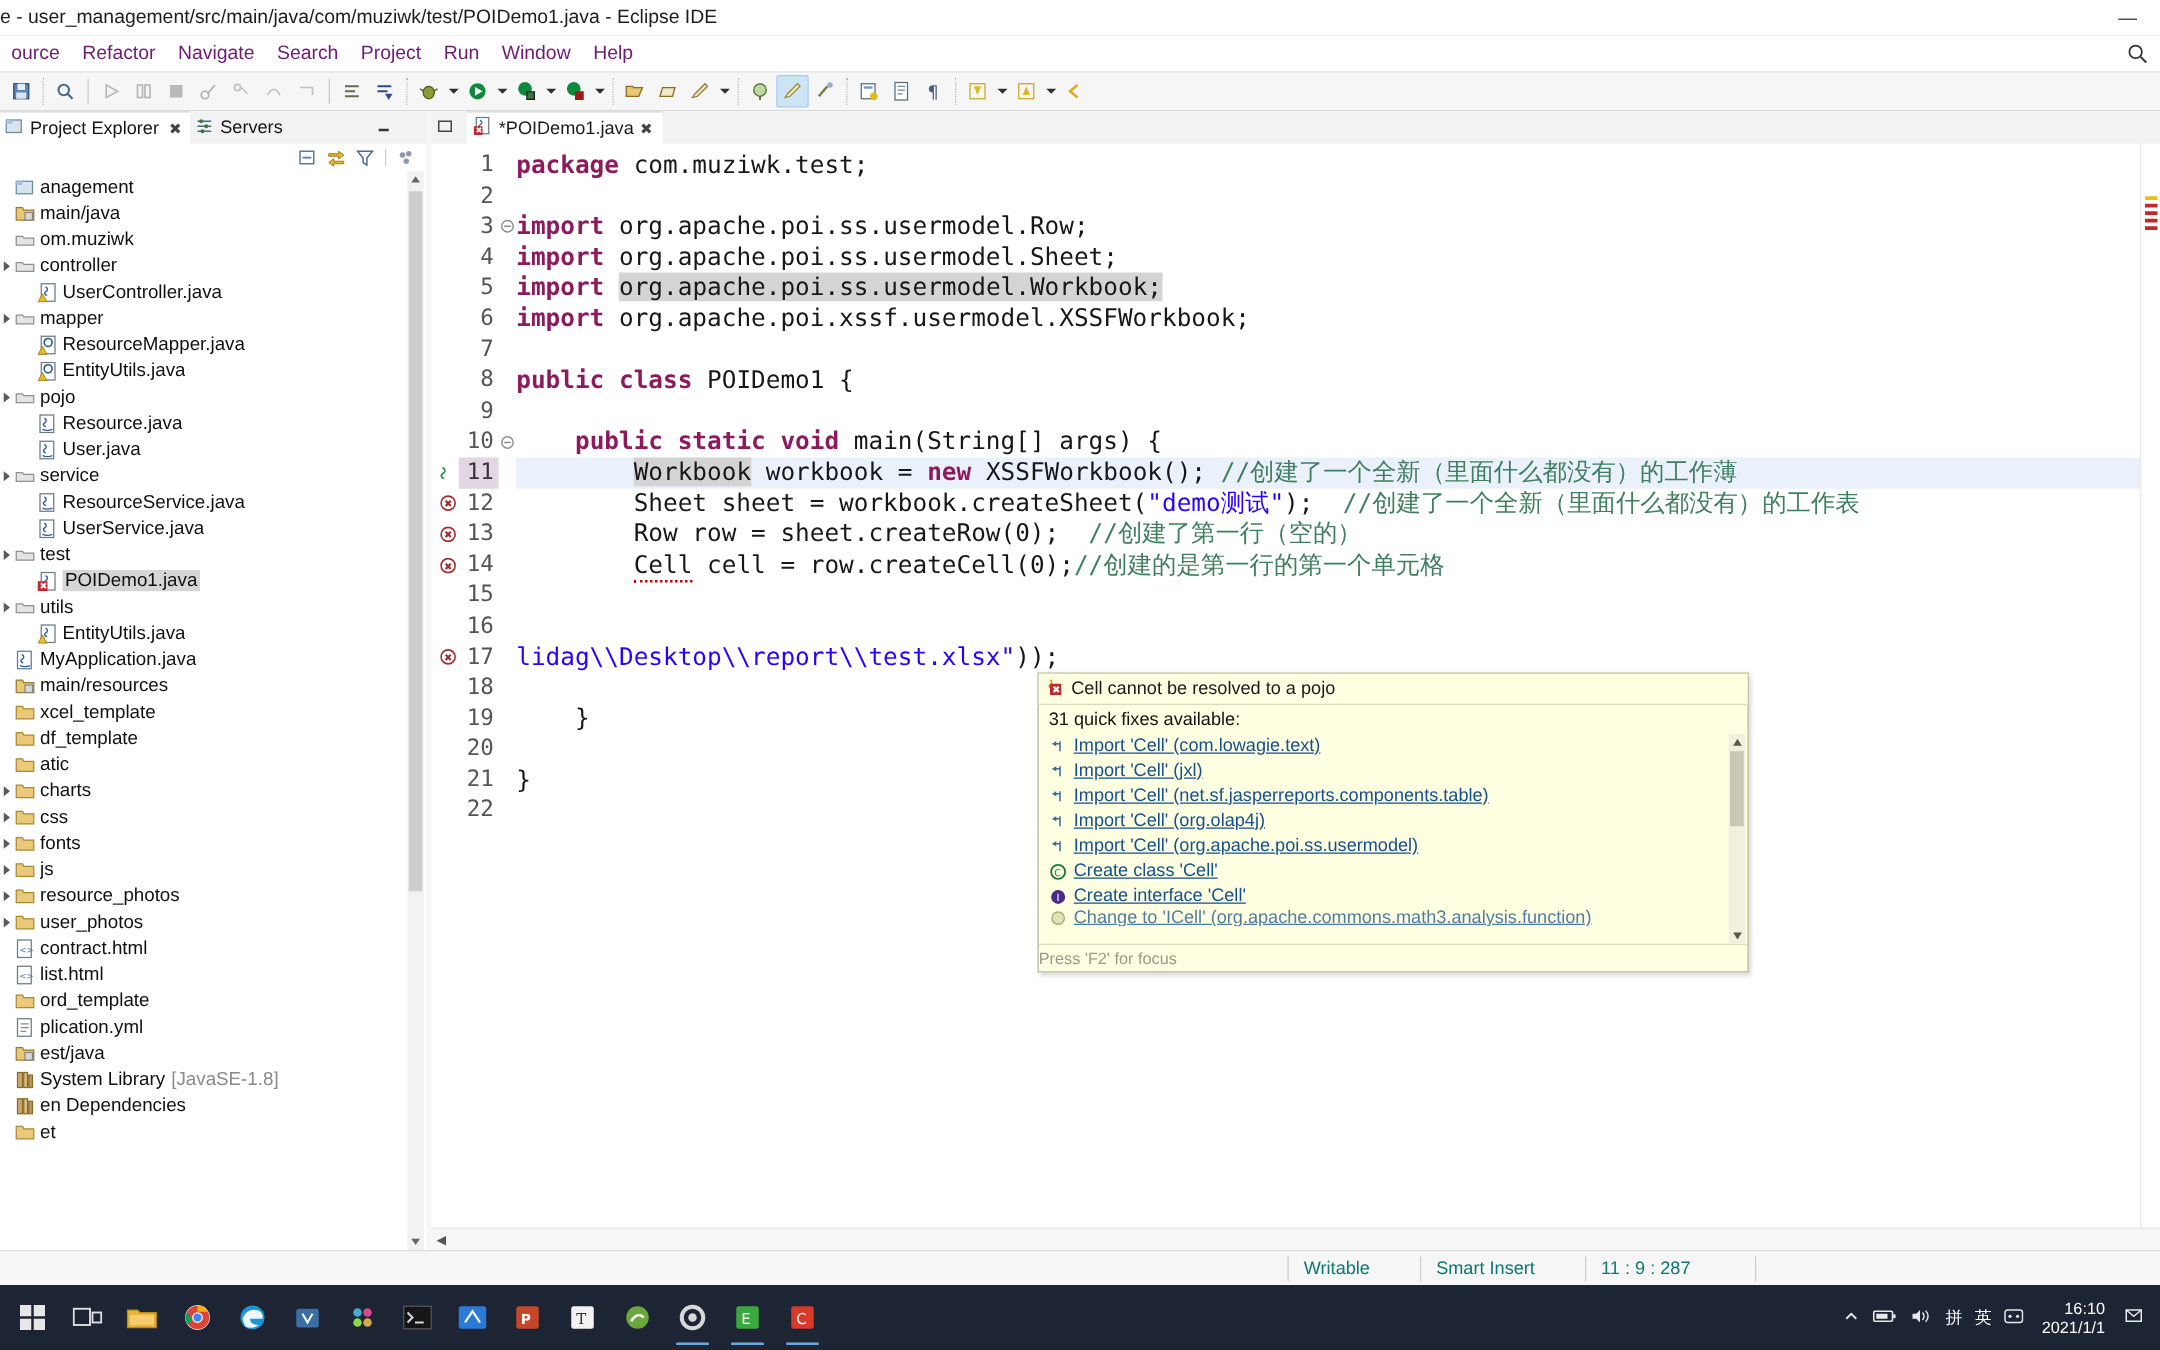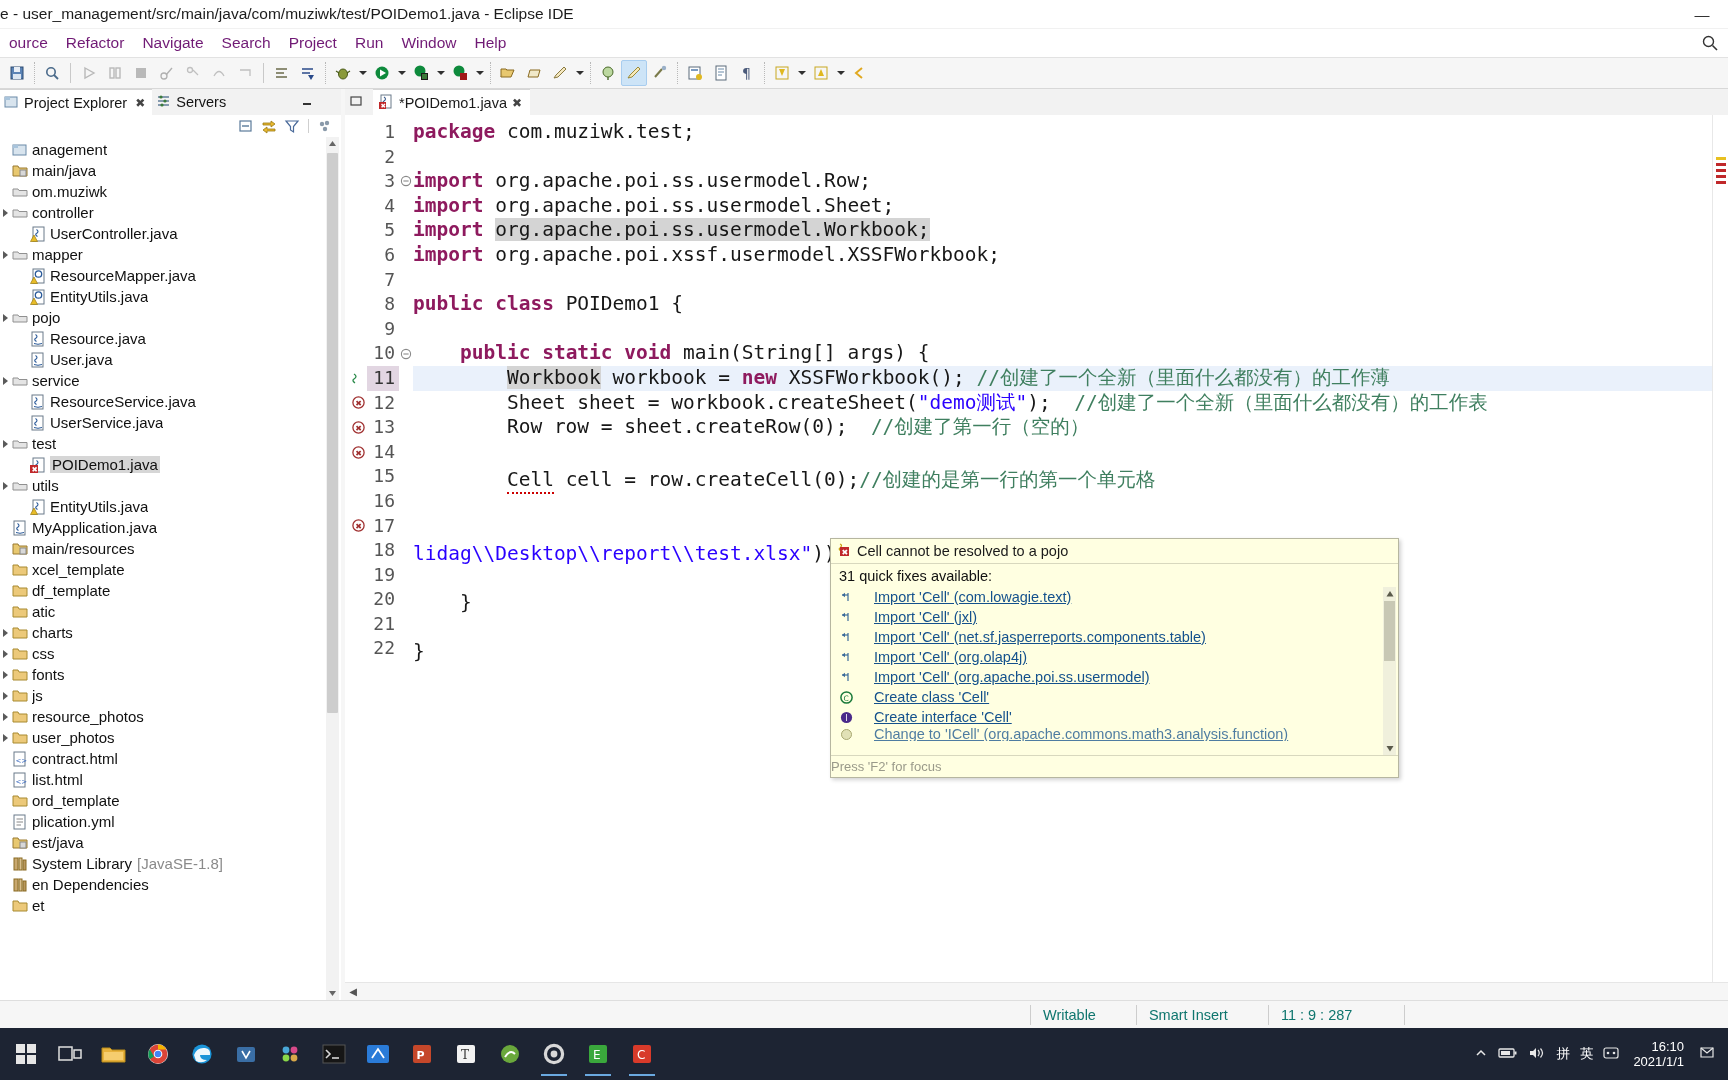--- a/index.html
+++ b/index.html
@@ -103,21 +103,21 @@
 
   
   .qfix {
     position:absolute; left:485px; top:449px; width:569px; height:240px;
     background:#ffffe1; border:1px solid #b6b6a0; box-shadow:2px 2px 4px rgba(0,0,0,.18);
     display:flex; flex-direction:column; z-index:40; font-size:14.5px;
   }
   .qfix-head { height:25px; display:flex; align-items:center; gap:5px; padding:0 6px; border-bottom:1px solid #d8d8be; background:#ffffe1; }
   .qfix-count { padding:4px 8px 3px 8px; font-size:14.5px; color:#111; }
   .qfix-list { flex:1 1 auto; position:relative; overflow:hidden; padding-left:8px; }
-  .qfrow { height:20px; display:flex; align-items:center; gap:21px; white-space:nowrap; }
+  .qfrow { height:20px; display:flex; align-items:center; gap:6px; white-space:nowrap; }
   .qfrow .qi { width:14px; height:14px; flex:0 0 14px; display:flex; align-items:center; justify-content:center; }
   .qfrow .qt { color:#14518c; text-decoration:underline; font-size:14.5px; }
   .qfrow.clipped { height:14px; overflow:hidden; opacity:.75; }
   .qfix-foot { height:22px; display:flex; align-items:center; justify-content:flex-start; padding-right:8px; border-top:1px solid #d8d8be; }
   .qfix-foot span { font-size:13px; color:#9a9a8a; }
   .qfix-scroll { position:absolute; right:2px; top:0; width:13px; height:100%; background:#f0f0dc; }
   .qfix-scroll .thumb { position:absolute; left:1px; top:14px; width:11px; height:60px; background:#c8c8b4; }
   .qfix-scroll .a { width:13px; height:13px; display:flex; align-items:center; justify-content:center; font-size:8px; color:#4a4a3a; }
 
   
@@ -975,21 +975,21 @@
               <div class="code" style="height: 24.6px;"><span class="k">import</span><span class="n"> org.apache.poi.ss.usermodel.Sheet;</span></div>
               <div class="code" style="height: 24.6px;"><span class="k">import</span><span class="n"> </span><span class="n hl">org.apache.poi.ss.usermodel.Workbook;</span></div>
               <div class="code" style="height: 24.6px;"><span class="k">import</span><span class="n"> org.apache.poi.xssf.usermodel.XSSFWorkbook;</span></div>
               <div class="code" style="height: 24.6px;"></div>
               <div class="code" style="height: 24.6px;"><span class="k">public class</span><span class="n"> POIDemo1 {</span></div>
               <div class="code" style="height: 24.6px;"></div>
               <div class="code" style="height: 24.6px;"><span class="n">    </span><span class="k">public static void</span><span class="n"> main(String[] args) {</span></div>
               <div class="code" style="height: 24.6px; background: rgb(234, 241, 251); margin-left: -46px; padding-left: 46px; width: calc(100% + 46px);"><span class="n">        </span><span class="n hl">Workbook</span><span class="n"> workbook = </span><span class="k">new</span><span class="n"> XSSFWorkbook(); </span><span class="c">//创建了一个全新（里面什么都没有）的工作薄</span></div>
               <div class="code" style="height: 24.6px;"><span class="n">        Sheet sheet = workbook.createSheet(</span><span class="s">"demo测试"</span><span class="n">);  </span><span class="c">//创建了一个全新（里面什么都没有）的工作表</span></div>
               <div class="code" style="height: 24.6px;"><span class="n">        Row row = sheet.createRow(0);  </span><span class="c">//创建了第一行（空的）</span></div>
-              <div class="code" style="height: 24.6px; margin-top: 28px;"><span class="n">        </span><span class="n squig">Cell</span><span class="n"> cell = row.createCell(0);</span><span class="c">//创建的是第一行的第一个单元格</span></div>
+              <div class="code" style="height: 24.6px;"><span class="n">        </span><span class="n squig">Cell</span><span class="n"> cell = row.createCell(0);</span><span class="c">//创建的是第一行的第一个单元格</span></div>
               <div class="code" style="height: 24.6px;"></div>
               <div class="code" style="height: 24.6px;"></div>
               <div class="code" style="height: 24.6px;"><span class="s">lidag\\Desktop\\report\\test.xlsx"</span><span class="n">));</span></div>
               <div class="code" style="height: 24.6px;"></div>
               <div class="code" style="height: 24.6px;"><span class="n">    }</span></div>
               <div class="code" style="height: 24.6px;"></div>
               <div class="code" style="height: 24.6px;"><span class="n">}</span></div>
               <div class="code" style="height: 24.6px;"></div>
             </div>
         </div>

